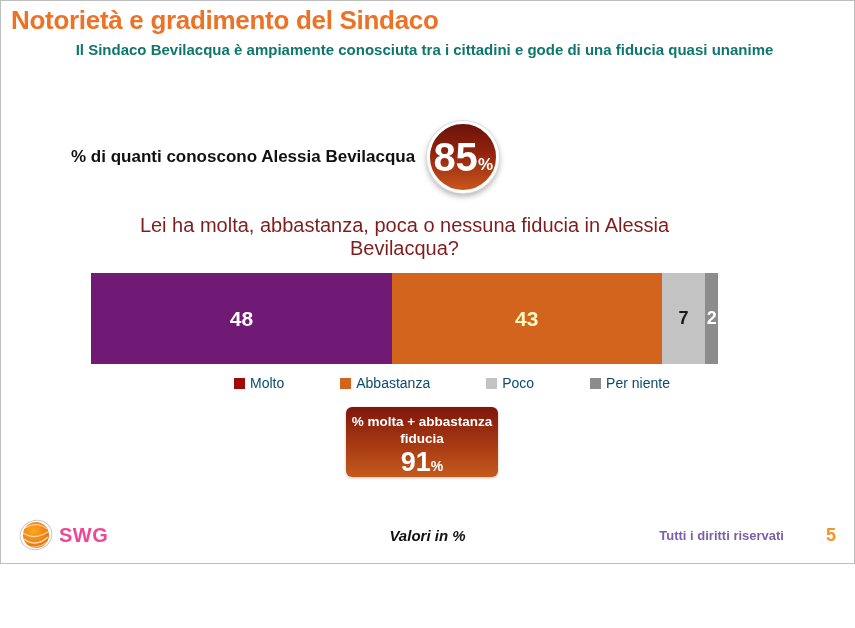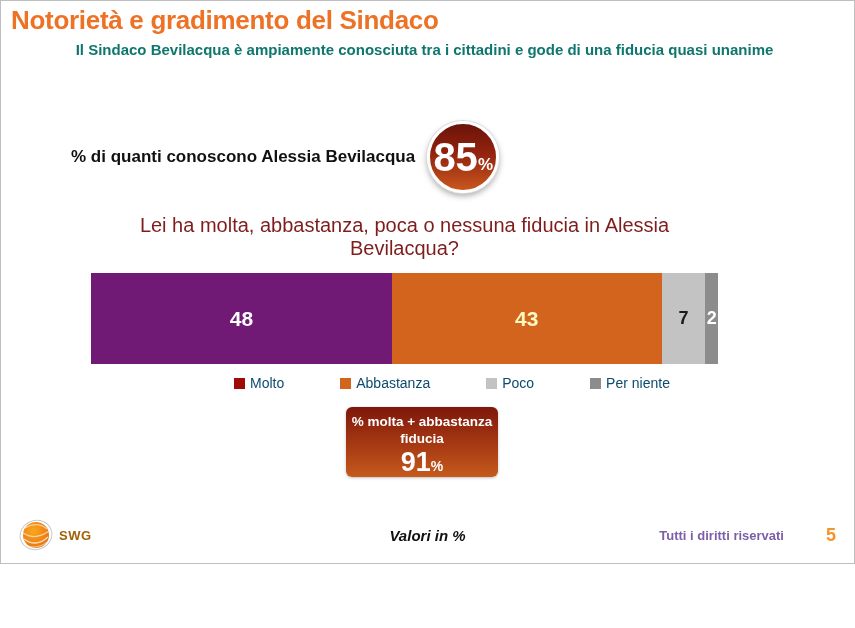--- a/index.html
+++ b/index.html
@@ -114,21 +114,21 @@
     display: flex;
     align-items: center;
     padding: 0 18px 6px 18px;
   }
   .footer-left {
     width: 270px;
     display: flex;
     align-items: center;
     gap: 6px;
   }
-  .logo-text { font-size: 13px; font-weight: bold; color: #a16207; letter-spacing: 0.5px; }
+  .logo-text { font-size: 20px; font-weight: bold; color: #ec4899; letter-spacing: 0.5px; }
   .footer-center {
     flex: 1;
     text-align: center;
     font-size: 15px;
     font-style: italic;
     font-weight: bold;
     color: #111111;
   }
   .footer-right {
     width: 270px;

